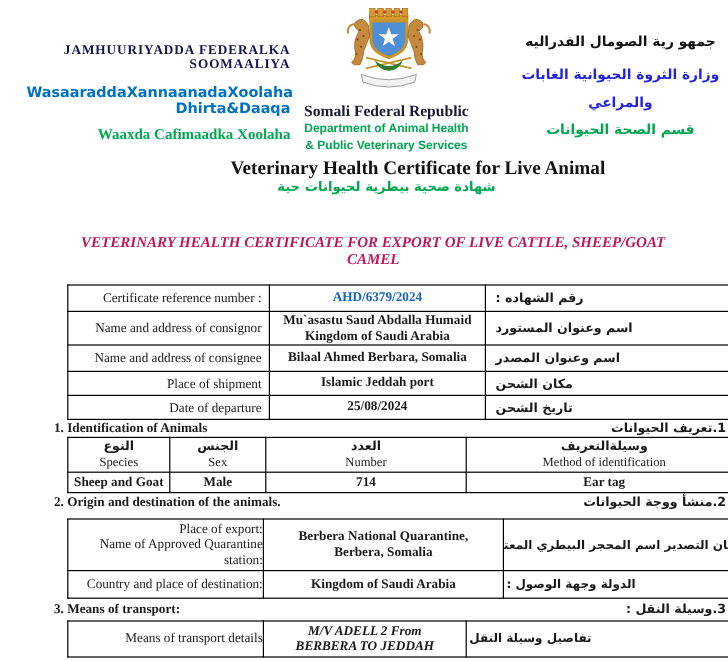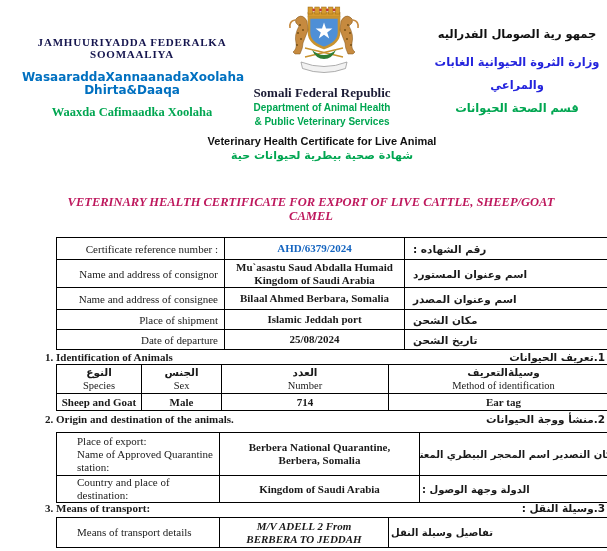--- a/index.html
+++ b/index.html
@@ -4,37 +4,37 @@
 <style>
   * { margin:0; padding:0; box-sizing:border-box; }
   html,body { background:#fff; }
   .page {
     position:relative; width:607px; height:551px; background:#ffffff;
     font-family:"Liberation Serif","DejaVu Serif",serif; color:#1a1a1a; overflow:hidden;
   }
   .ar { font-family:"DejaVu Sans",sans-serif; }
 
   
-  .hdr-left { position:absolute; left:22px; top:36px; width:220px; text-align:center; }
+  .hdr-left { position:absolute; left:22px; top:36px; width:220px; text-align:right; }
   .gov-name { font-weight:bold; font-size:11px; line-height:12px; letter-spacing:0.8px;
               color:#15154e; font-family:"Liberation Serif",serif; }
   .min-so { margin-top:11px; font-family:"DejaVu Sans",sans-serif; font-weight:bold;
             font-size:12px; line-height:13px; color:#0070C0; }
   .dept-so { margin-top:8px; font-weight:bold; font-size:12.5px; color:#00A651; }
 
   .emblem { position:absolute; left:283px; top:4px; }
 
   .hdr-center { position:absolute; left:192px; top:86px; width:260px; text-align:center; white-space:nowrap; }
   .country-en { font-weight:bold; font-size:13px; line-height:14px; color:#1b1b35; }
   .min-en { margin-top:5px; font-family:"Liberation Sans","DejaVu Sans",sans-serif;
             font-weight:bold; font-size:10.5px; line-height:12px; color:#0070C0; }
   .dept-en { margin-top:2px; font-family:"Liberation Sans","DejaVu Sans",sans-serif;
              font-weight:bold; font-size:10px; line-height:12px; color:#00A651; }
-  .cert-en { margin-top:7px; font-family:Liberation Sans, sans-serif;
-             font-weight:bold; font-size:11px; line-height:12px; color:#111; }
+  .cert-en { margin-top:7px; font-family:Liberation Serif, serif;
+             font-weight:bold; font-size:16px; line-height:12px; color:#111; }
   .cert-ar { margin-top:2px; font-weight:bold; font-size:11px; line-height:14px; color:#00A651; }
 
   .hdr-right { position:absolute; left:428px; top:28px; width:178px; text-align:center; white-space:nowrap; }
   .ar-line { font-weight:bold; font-size:11.5px; line-height:13px; }
   .ar-black { color:#111; }
   .ar-blue  { color:#2424DD; margin-top:15px; }
   .ar-blue2 { color:#2424DD; margin-top:10px; }
   .ar-green { color:#00A651; margin-top:10px; }
 
   
@@ -43,21 +43,21 @@
 
   
   table { position:absolute; left:56px; border-collapse:collapse; table-layout:fixed; }
   td { border:1px solid #000; font-size:11px; vertical-align:middle; overflow:hidden; }
   .t1 { top:237px; width:562px; }
   .t2 { top:364px; width:562px; }
   .t3 { top:432px; width:562px; }
   .t4 { top:517px; width:562px; }
 
   .lbl   { text-align:right; padding-right:6px; color:#1a1a1a; }
-  .lbl-l { text-align:left; padding-left:20px; white-space:pre-line; line-height:13px; }
+  .lbl-l { text-align:right; padding-left:6px; white-space:pre-line; line-height:13px; }
   .val   { text-align:center; font-weight:bold; white-space:pre-line; line-height:13px; }
   .val-it{ font-style:italic; }
   .ref   { color:#1565C0;margin-left:24px; }
   .arcell{ font-family:"DejaVu Sans",sans-serif; font-weight:bold; font-size:10.5px;
            text-align:left; padding-left:8px; white-space:nowrap; }
   .arcell-tight { padding-left:2px; font-size:10px; }
 
   .hdr2-ar { font-family:"DejaVu Sans",sans-serif; font-weight:bold; font-size:10.5px;
              text-align:center; line-height:13px; }
   .hdr2-en { font-size:10.5px; text-align:center; line-height:13px; }

